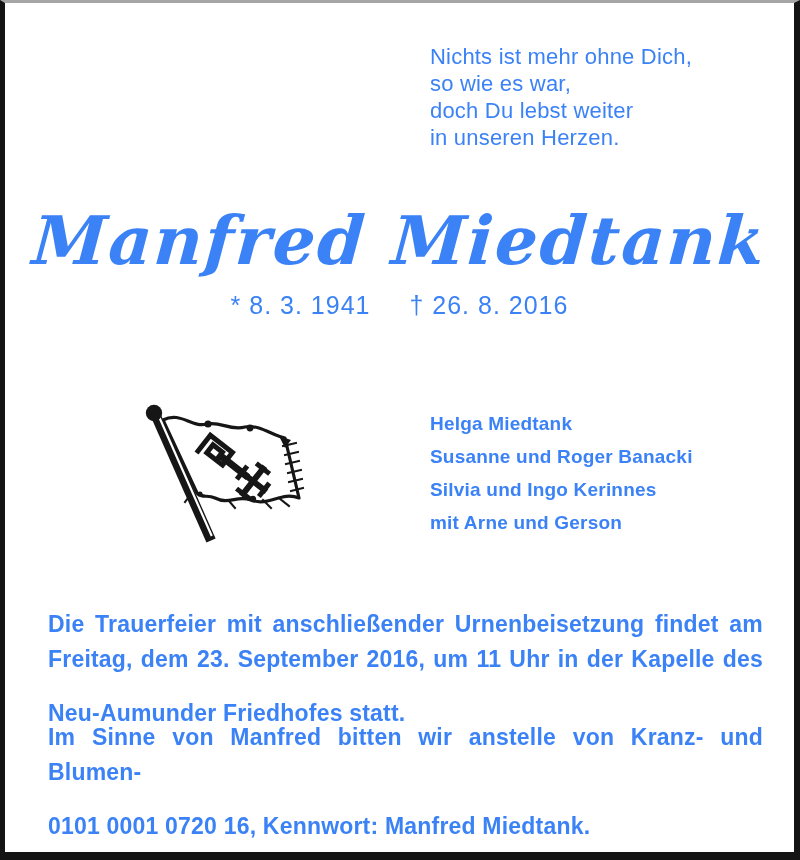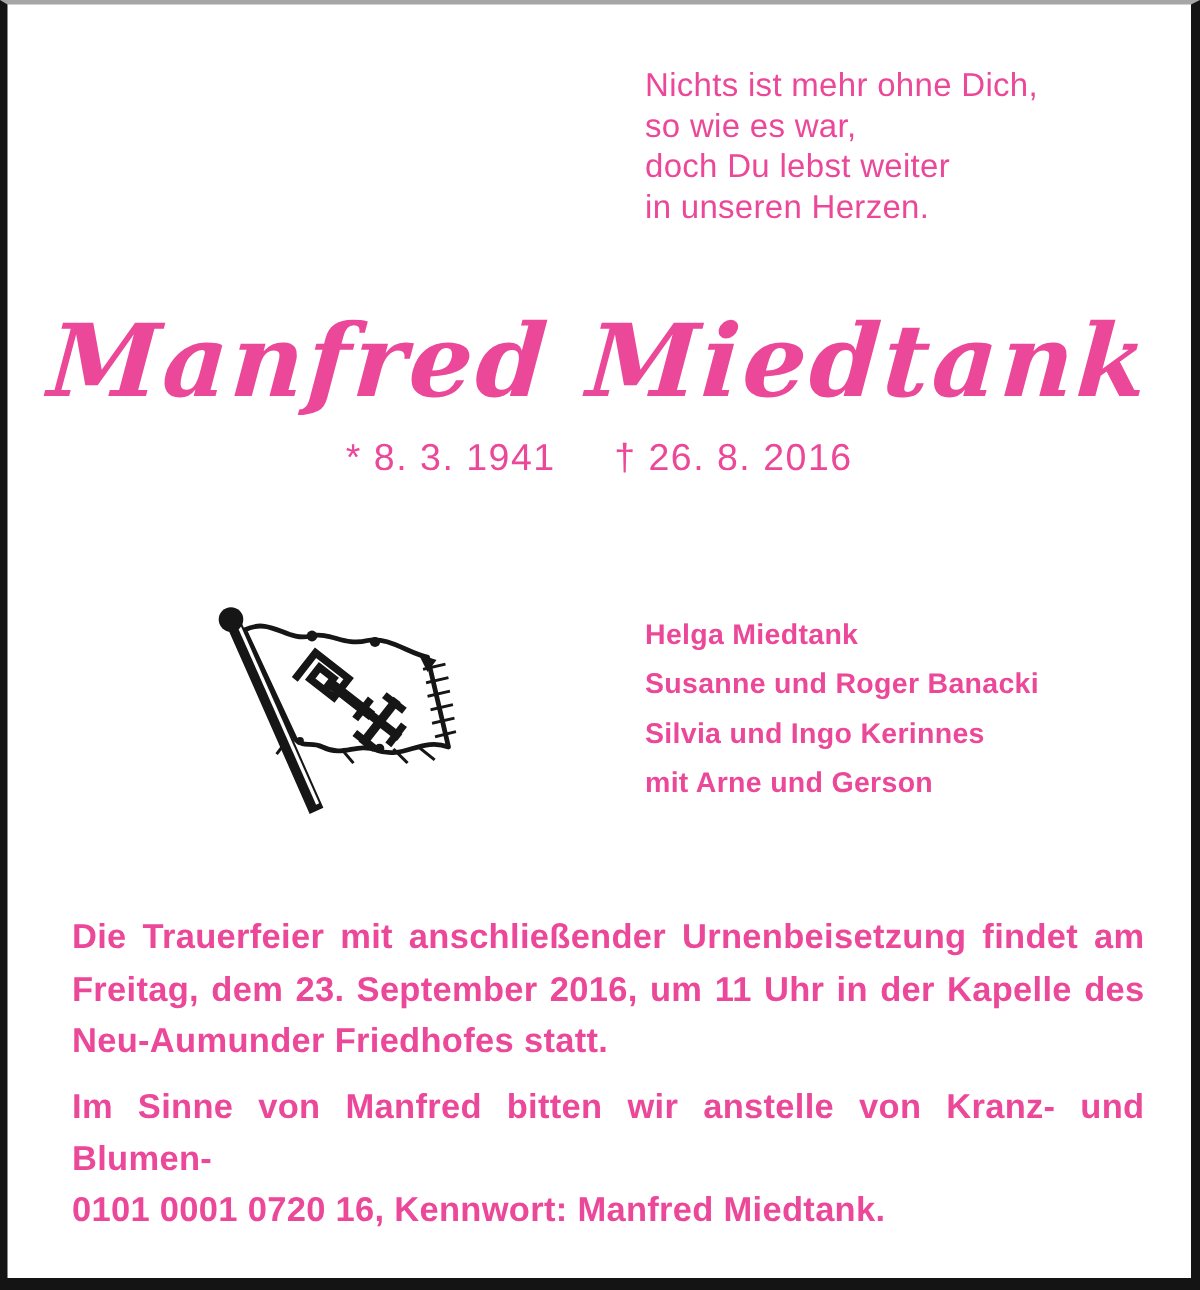--- a/index.html
+++ b/index.html
@@ -7,21 +7,21 @@
     position:relative;
     width:800px;height:860px;
     box-sizing:border-box;
     background:#ffffff;
     border-left:5px solid #141414;
     border-right:6px solid #141414;
     border-bottom:8px solid #141414;
     border-top:3px solid #a6a6a6;
     overflow:hidden;
     font-family:"Liberation Sans", sans-serif;
-    color:#ec4899;
+    color:#3b82f6;
   }
   .abs{position:absolute;}
   
   .poem{
     left:425px;top:40px;width:330px;
     font-size:22px;line-height:27px;letter-spacing:0.2px;
   }
   
   .name{
     left:0;right:0;top:198px;
@@ -50,21 +50,21 @@
     font-weight:bold;font-size:19px;line-height:33px;letter-spacing:0.2px;
   }
   
   .jpar{
     left:43px;width:715px;
     font-size:23px;line-height:34.5px;letter-spacing:0.2px;
   }
   .p1{top:604px;}
   .p2{top:717px;}
   .jpar .line{text-align:justify;text-align-last:justify;white-space:normal;font-weight:bold;}
-  .jpar .line:last-child{text-align-last:left;}
+  .jpar .line:last-child{text-align-last:left;margin-top:20px;}
 </style>
 </head>
 <body>
 
 <div class="sheet">
 
   <div class="abs poem">
       <div class="line">Nichts ist mehr ohne Dich,</div>
       <div class="line">so wie es war,</div>
       <div class="line">doch Du lebst weiter</div>

